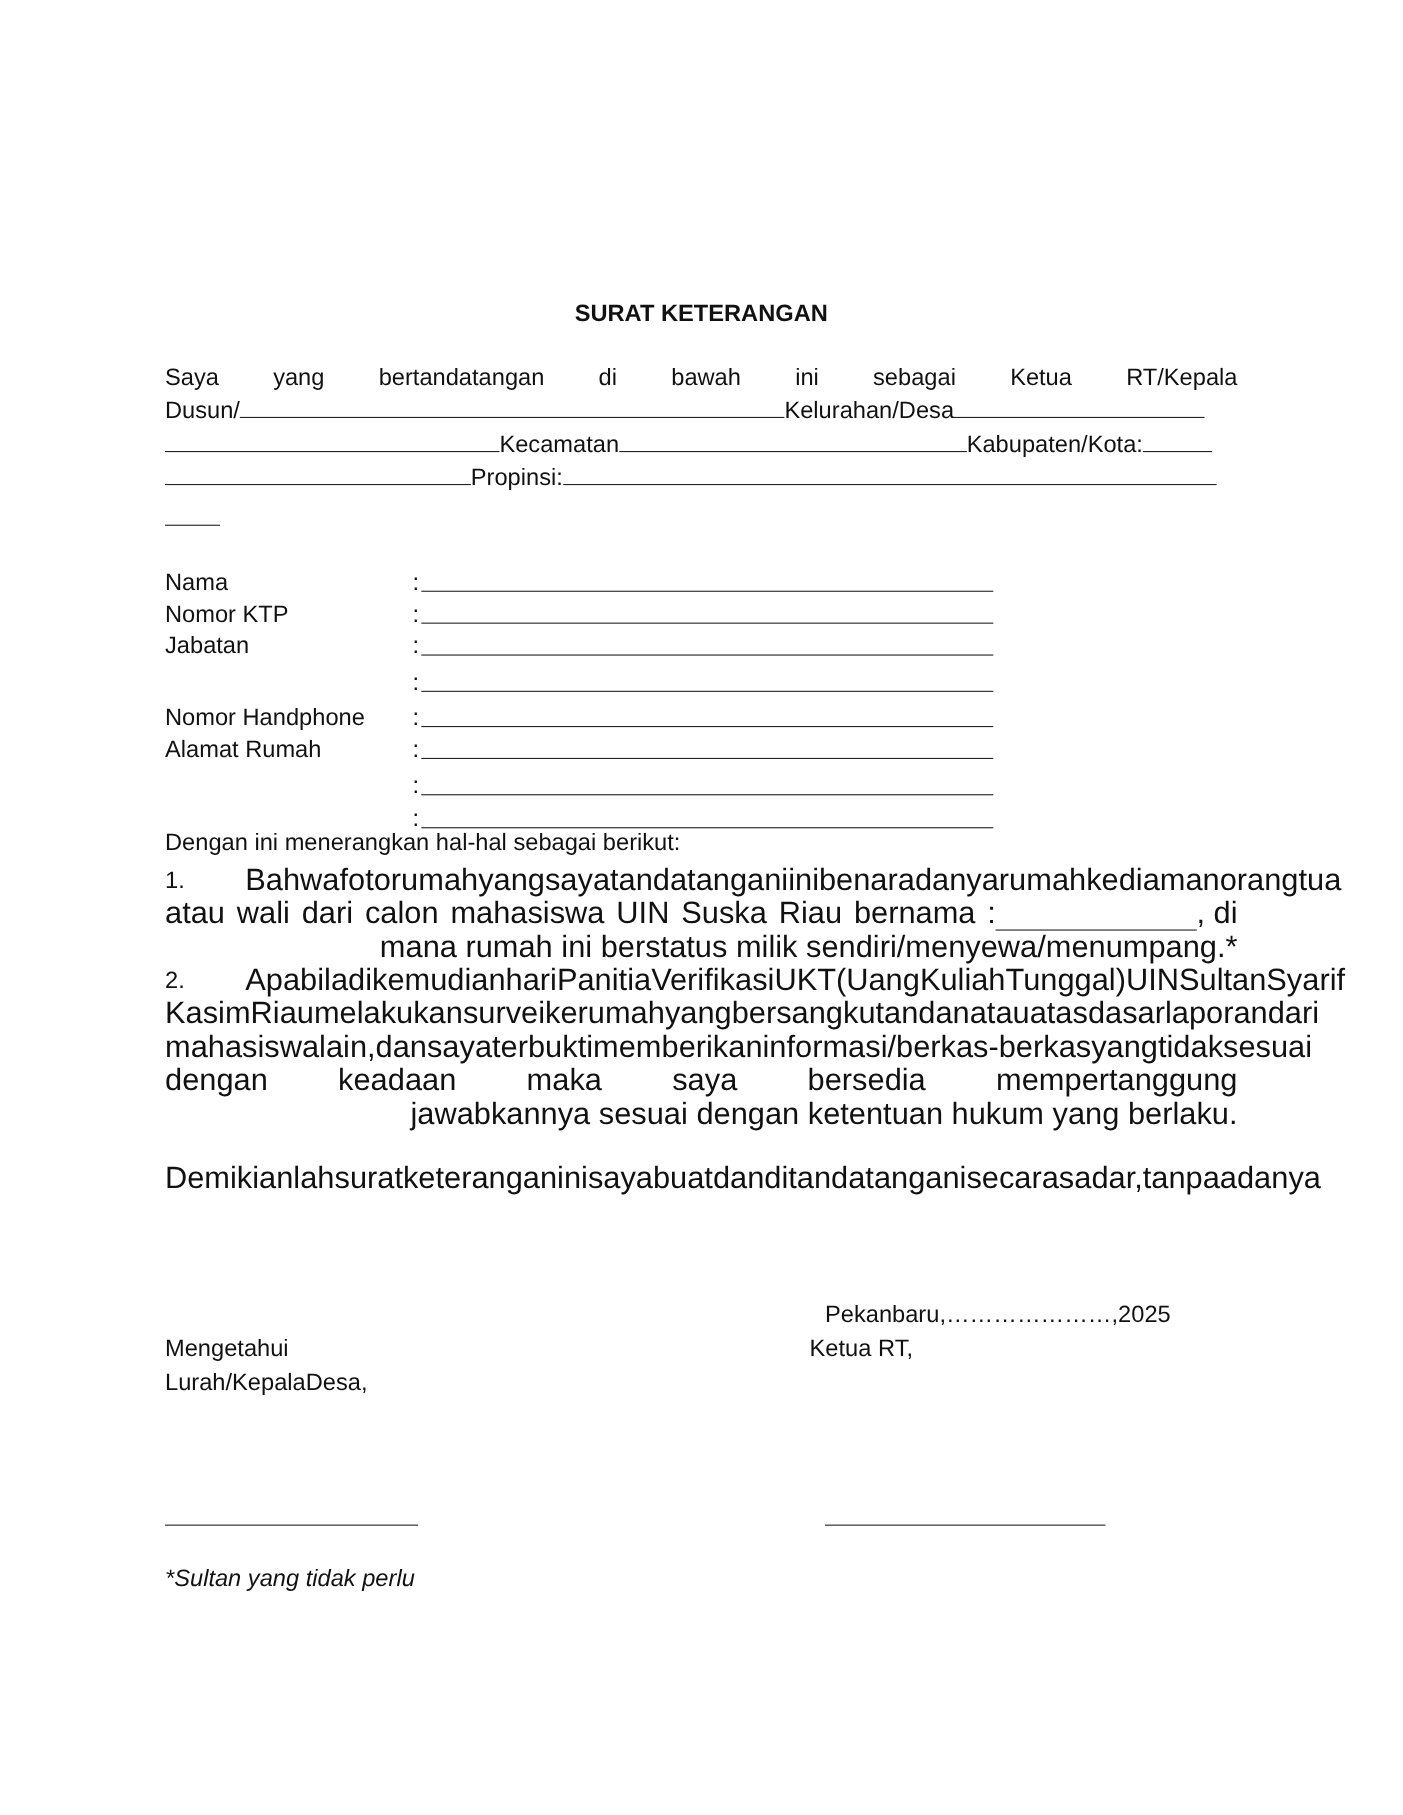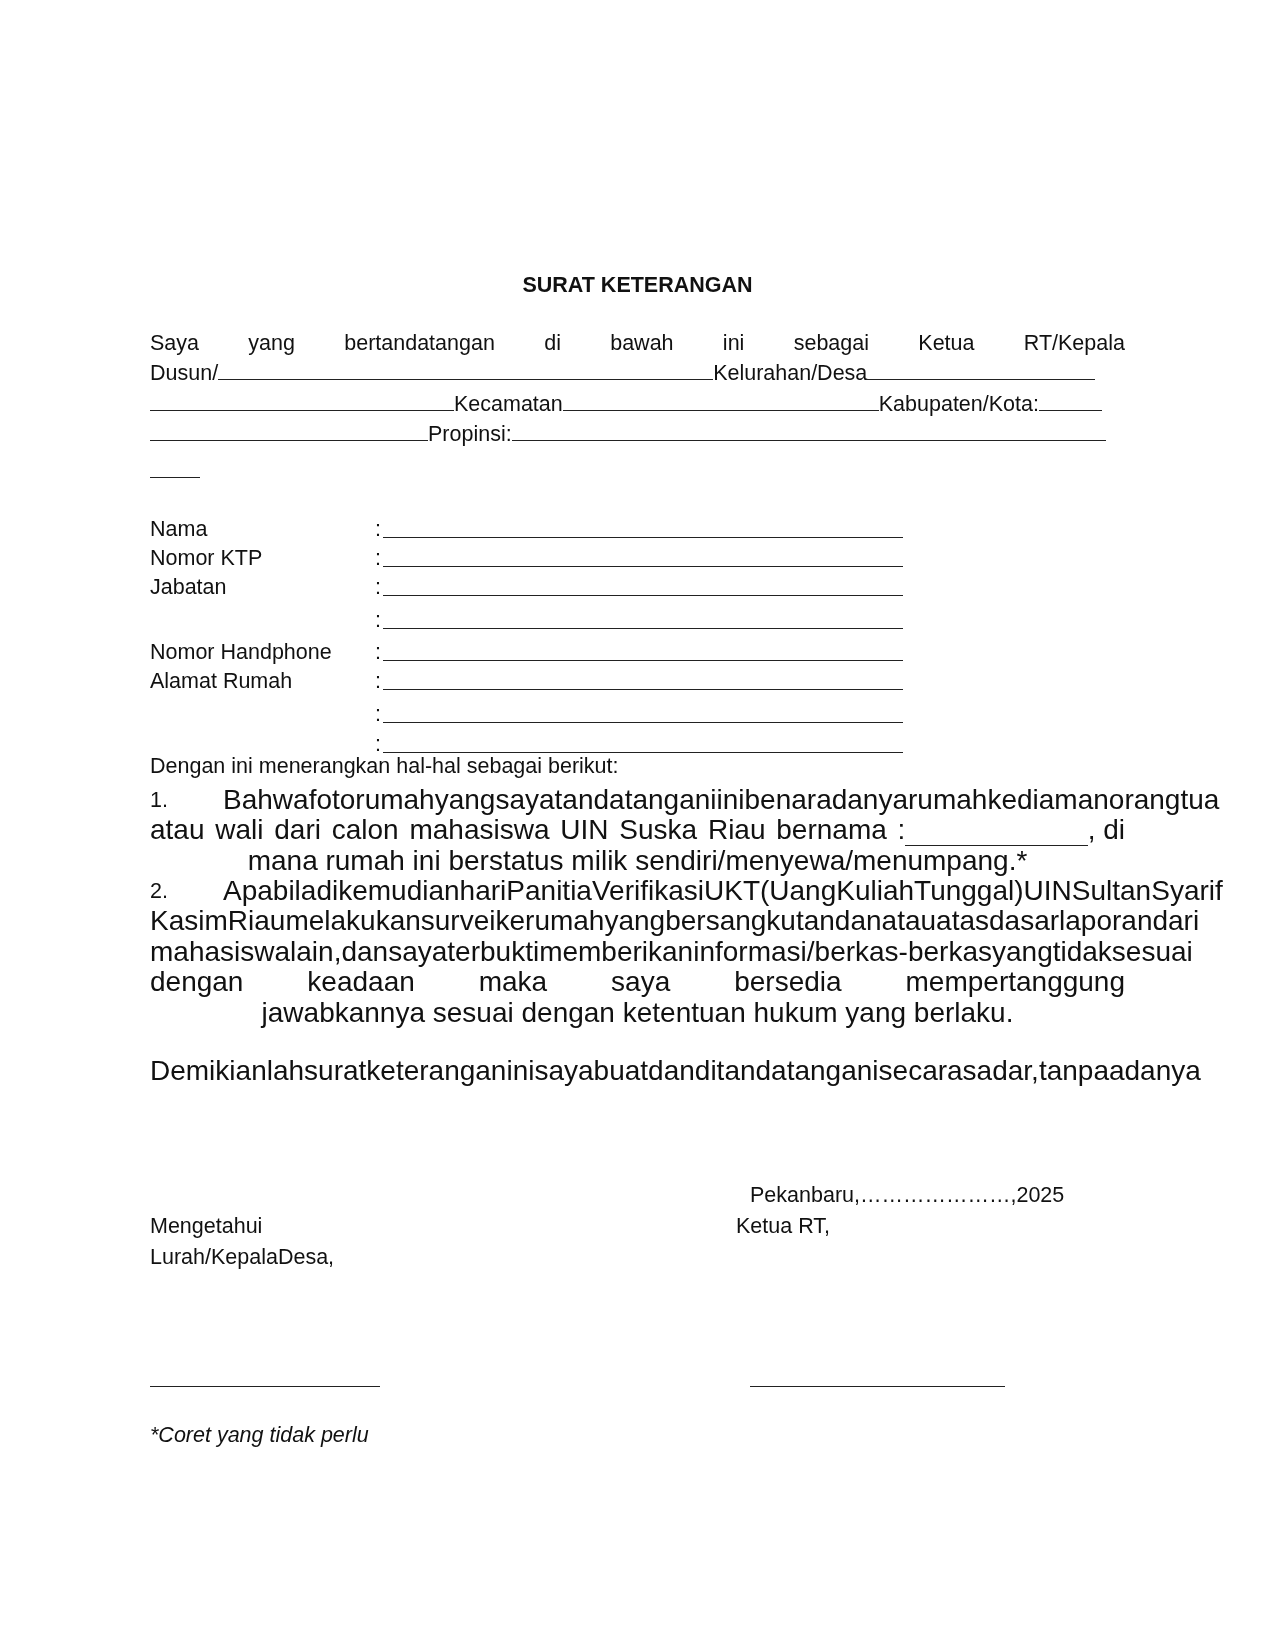--- a/index.html
+++ b/index.html
@@ -11,21 +11,21 @@
            font-weight: bold; font-size: 21.5px; line-height: 30px; }
   .jl { display: flex; justify-content: space-between; }
   .uline { display: inline-block; border-bottom: 1.6px solid #222; height: 20px; vertical-align: baseline; }
   .hline { position: absolute; height: 0; border-top: 1.6px solid #222; }
   .label { position: absolute; left: 150px; font-size: 21.5px; line-height: 30px; }
   .colon { position: absolute; left: 375px; font-size: 21.5px; line-height: 30px; }
   .fline { position: absolute; left: 383px; width: 520px; border-top: 1.6px solid #222; height: 0; }
   .num { position: absolute; left: 150px; font-size: 21.5px; line-height: 30px; }
   .para { position: absolute; left: 150px; width: 975px; font-size: 28px; line-height: 30.4px; }
   .pl { display: flex; justify-content: space-between; white-space: nowrap; height: 30.4px; }
-  .pl.last { justify-content: center; }
+  .pl.last { justify-content: flex-end; }
   .pl .w { display: inline-block; }
   .stamp { position: absolute; left: 658px; top: 1272px; width: 107px; height: 99px;
            border: 1.6px solid #222; text-align: center; font-size: 11px; line-height: 17px;
            padding-top: 7px; box-sizing: border-box; font-family: "DejaVu Sans", sans-serif; }
   .italic { font-style: italic; }
 </style>
 </head>
 <body>
 
 <div class="page">
@@ -191,15 +191,15 @@
   <div class="t" style="left:750px; top:1180px;">Pekanbaru,…………………,2025</div>
   <div class="t" style="left:736px; top:1211px;">Ketua RT,</div>
 
   <div class="t" style="left:150px; top:1211px;">Mengetahui</div>
   <div class="t" style="left:150px; top:1242px;">Lurah/KepalaDesa,</div>
 
 
   <div class="hline" style="left:150px; width:230px; top:1386px;"></div>
   <div class="hline" style="left:750px; width:255px; top:1386px;"></div>
 
-  <div class="t italic" style="left:150px; top:1420px;">*Coret yang tidak perlu</div>
+  <div class="t italic" style="left:150px; top:1420px;">*Sultan yang tidak perlu</div>
 
 </div>
 
 </body></html>

